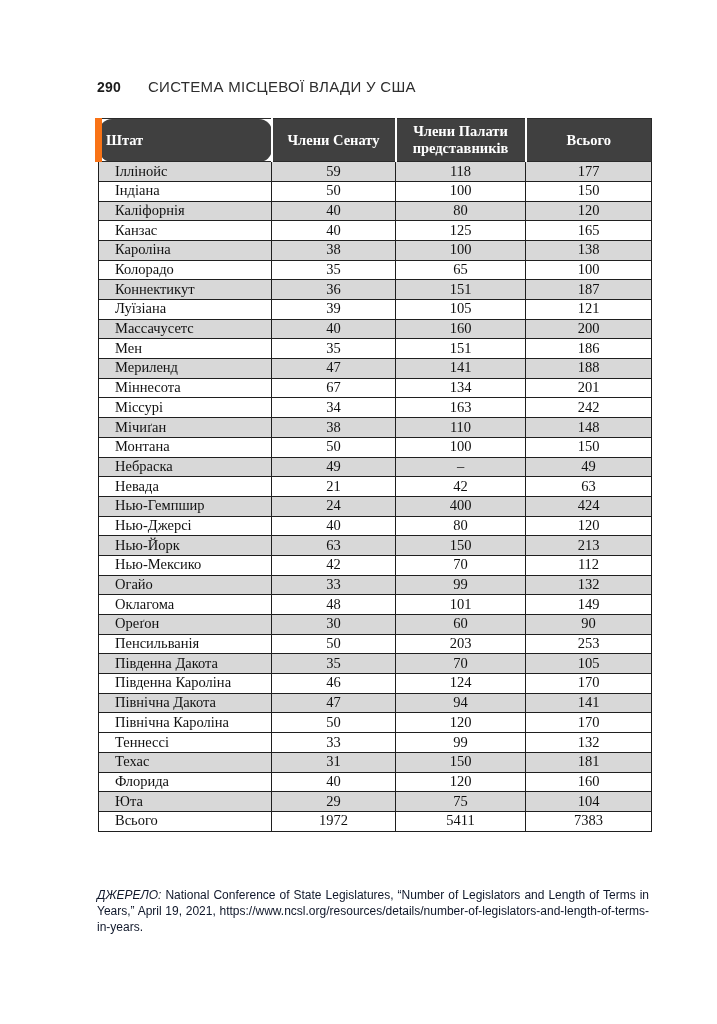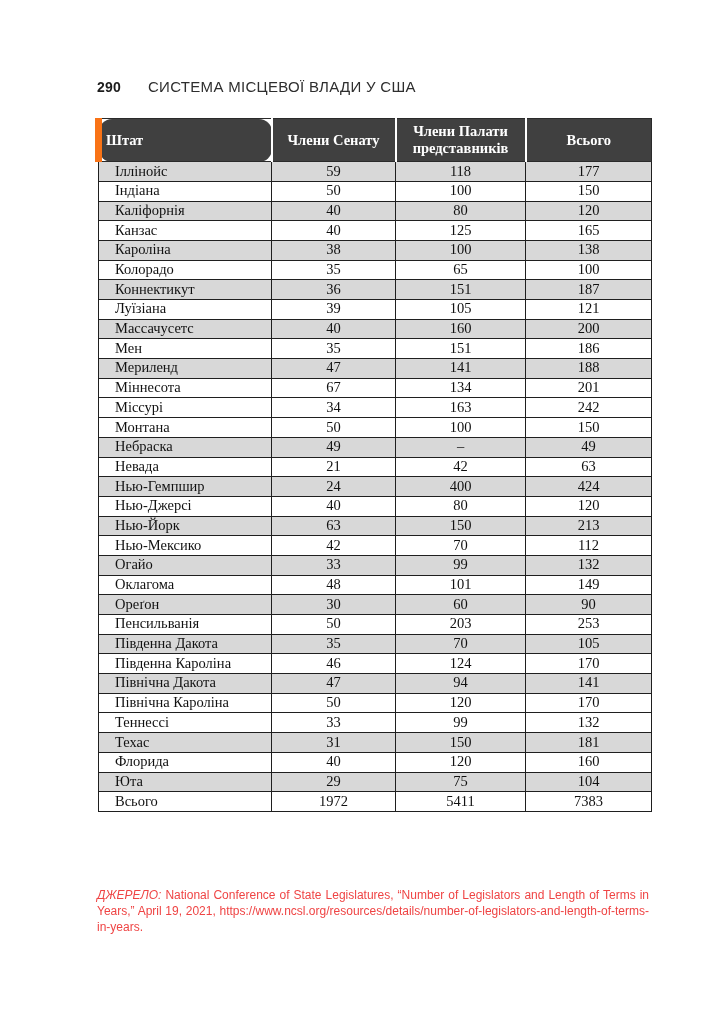--- a/index.html
+++ b/index.html
@@ -88,21 +88,21 @@
   
   .source-note {
     position: absolute;
     left: 97px;
     top: 876px;
     width: 552px;
     font-family: "Liberation Sans", "DejaVu Sans", sans-serif;
     font-size: 12px;
     line-height: 1.33;
     text-align: justify;
-    color: #ef4444;
+    color: #0f172a;
   }
   .source-note .src-label { font-style: italic; }
 </style>
 </head>
 <body>
 
 <div class="page">
 
   <div class="running-head">
     <span class="page-number">290</span>
@@ -197,20 +197,26 @@
             <td>67</td>
             <td>134</td>
             <td>201</td>
           </tr>
           <tr>
             <td class="state">Міссурі</td>
             <td>34</td>
             <td>163</td>
             <td>242</td>
           </tr>
+          <tr class="shaded">
+            <td class="state">Мічиґан</td>
+            <td>38</td>
+            <td>110</td>
+            <td>148</td>
+          </tr>
           <tr>
             <td class="state">Монтана</td>
             <td>50</td>
             <td>100</td>
             <td>150</td>
           </tr>
           <tr class="shaded">
             <td class="state">Небраска</td>
             <td>49</td>
             <td>–</td>

